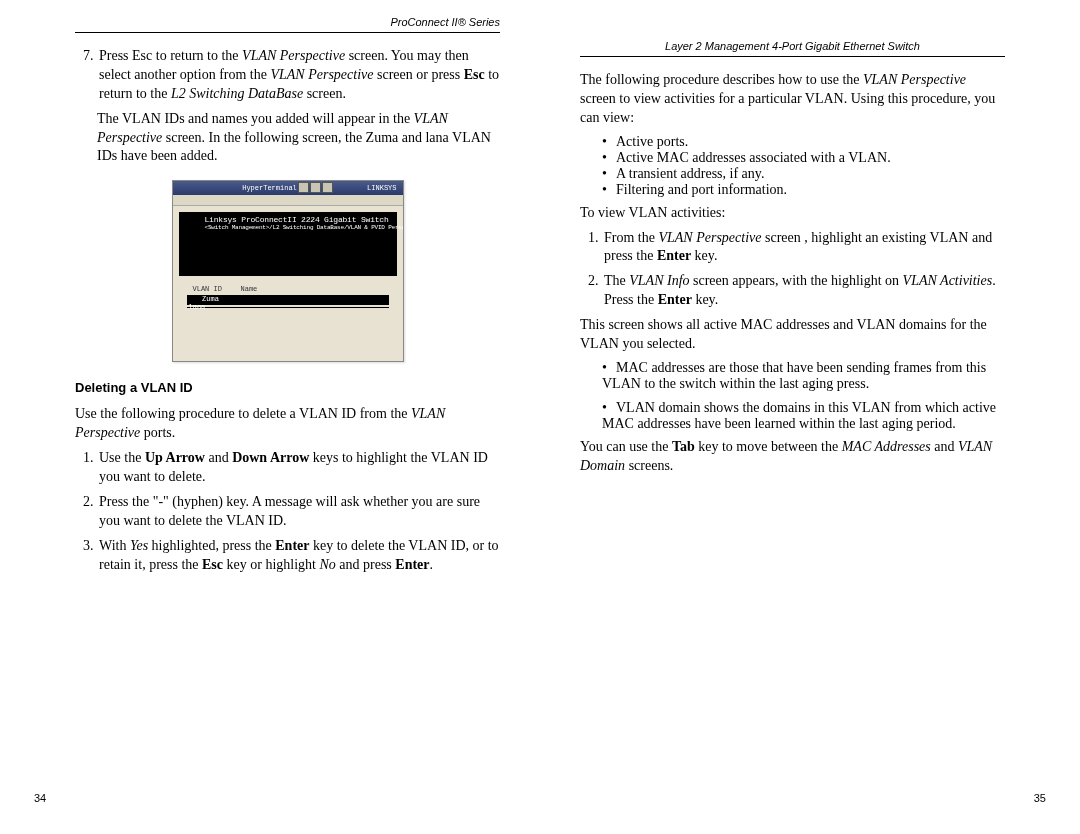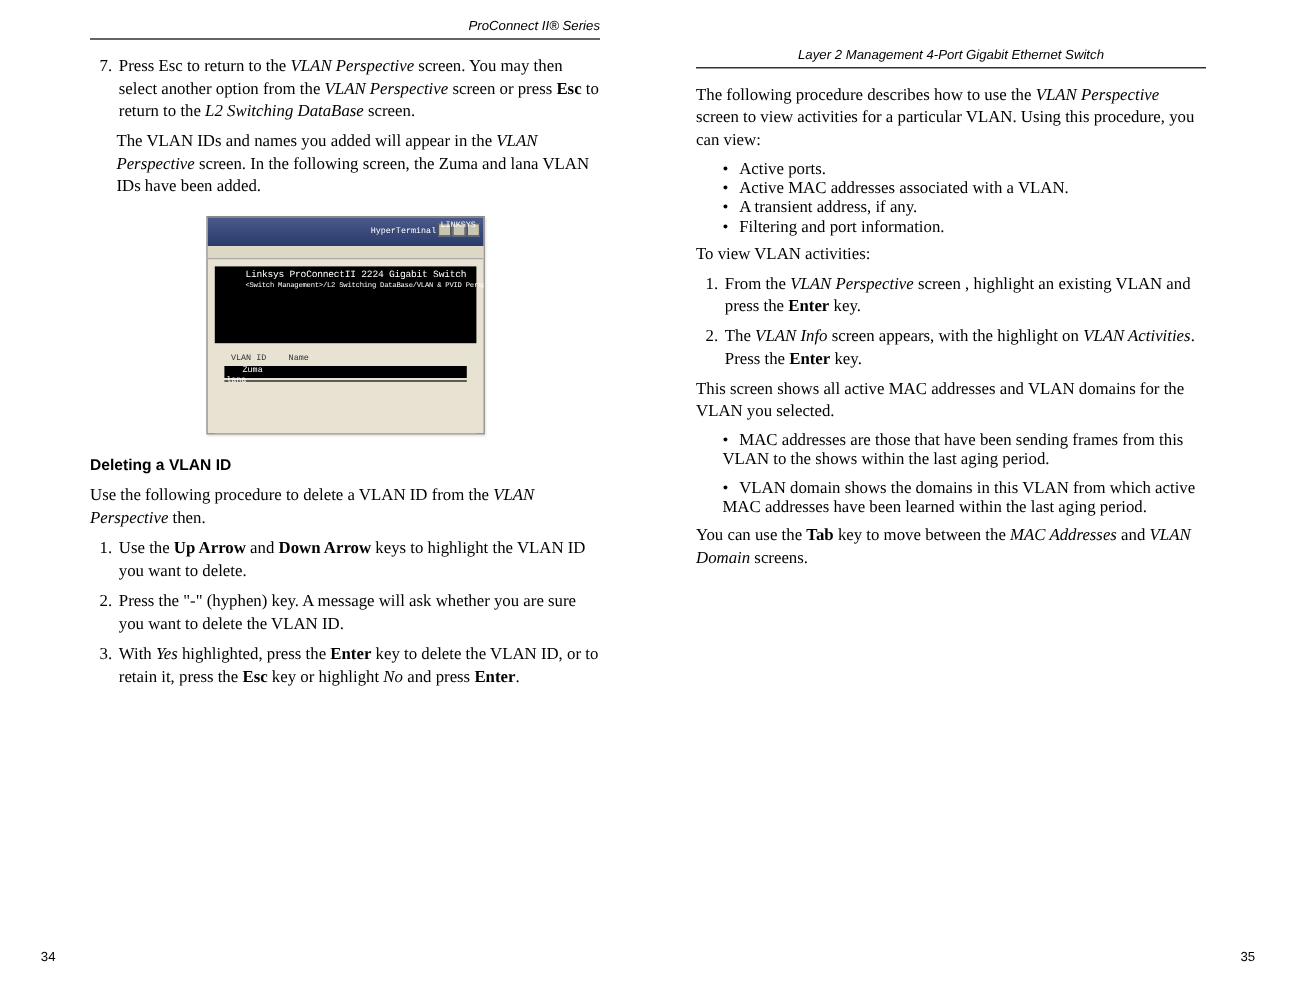--- a/index.html
+++ b/index.html
@@ -63,23 +63,23 @@
     border: 1px solid #888;
     background: #e7e2d2;
     box-shadow: 1px 1px 2px rgba(0,0,0,.15);
     font-family: "Courier New", monospace;
     font-size: 8px;
     color: #fff;
     position: relative;
     overflow: hidden;
   }
   .shot .tbar {
-    height: 24px;
+    height: 14px;
     background: linear-gradient(#4a5a8a,#2a3a6a);
-    display: flex; align-items: center; justify-content: flex-end;
+    display: flex; align-items: center; justify-content: center;
     padding: 0 3px; color: #fff; font-size: 7px;
   }
   .shot .tbtn { width:9px;height:9px;background:#c9c5b5;border:1px solid #555;display:inline-block;margin-left:1px;}
   .shot .inner { background:#000; margin:6px; height:58px; padding:3px; }
   .shot .mid   { background:#e7e2d2; margin:0 6px; height:84px; position:relative;}
   .shot .colh  { display:flex; color:#333; font-size:7px; padding:3px 8px 2px 14px; }
   .shot .colh span:first-child{width:48px;}
   .shot .rowbar{ background:#000; margin:0 8px; height:10px; display:flex;flex-direction:column;}
   .shot .rowbar span{color:#fff; font-size:7px; padding:0 2px;}
   .shot .rowbar span:first-child{width:44px; text-align:center;}
@@ -124,21 +124,21 @@
             <span>Zuma</span>
             <span>lana</span>
           </div>
         <div style="border-top:1px solid #000;margin:2px 8px 0 8px;"></div>
       </div>
     </div>
 
     <div class="h2">Deleting a VLAN ID</div>
 
     <p>
-      <span>Use the following procedure to delete a VLAN ID from the </span><span class="ital">VLAN Perspective</span><span> then.</span>
+      <span>Use the following procedure to delete a VLAN ID from the </span><span class="ital">VLAN Perspective</span><span> ports.</span>
     </p>
 
     <ol class="steps">
       <li>
         <span>Use the </span><span class="bold">Up Arrow</span><span> and </span><span class="bold">Down Arrow</span><span> keys to highlight the VLAN ID you want to delete.</span>
       </li>
       <li>Press the "-" (hyphen) key. A message will ask whether you are sure you want to delete the VLAN ID.</li>
       <li>
         <span>With </span><span class="ital">Yes</span><span> highlighted, press the </span><span class="bold">Enter</span><span> key to delete the VLAN ID, or to retain it, press the </span><span class="bold">Esc</span><span> key or highlight </span><span class="ital">No</span><span> and press </span><span class="bold">Enter</span><span>.</span>
       </li>
@@ -169,21 +169,21 @@
         <span>From the </span><span class="ital">VLAN Perspective</span><span> screen , highlight an existing VLAN and press the </span><span class="bold">Enter</span><span> key.</span>
       </li>
       <li>
         <span>The </span><span class="ital">VLAN Info</span><span> screen appears, with the highlight on </span><span class="ital">VLAN Activities</span><span>. Press the </span><span class="bold">Enter</span><span> key.</span>
       </li>
     </ol>
 
     <p>This screen shows all active MAC addresses and VLAN domains for the VLAN you selected.</p>
 
     <ul class="bul">
-      <li style="margin-bottom:8px;">MAC addresses are those that have been sending frames from this VLAN to the shows within the last aging period.</li>
+      <li style="margin-bottom:8px;">MAC addresses are those that have been sending frames from this VLAN to the switch within the last aging press.</li>
       <li>VLAN domain shows the domains in this VLAN from which active MAC addresses have been learned within the last aging period.</li>
     </ul>
 
     <p>
       <span>You can use the </span><span class="bold">Tab</span><span> key to move between the </span><span class="ital">MAC Addresses</span><span> and </span><span class="ital">VLAN Domain</span><span> screens.</span>
     </p>
 
     <div class="pgnum right">35</div>
   </div>
 

